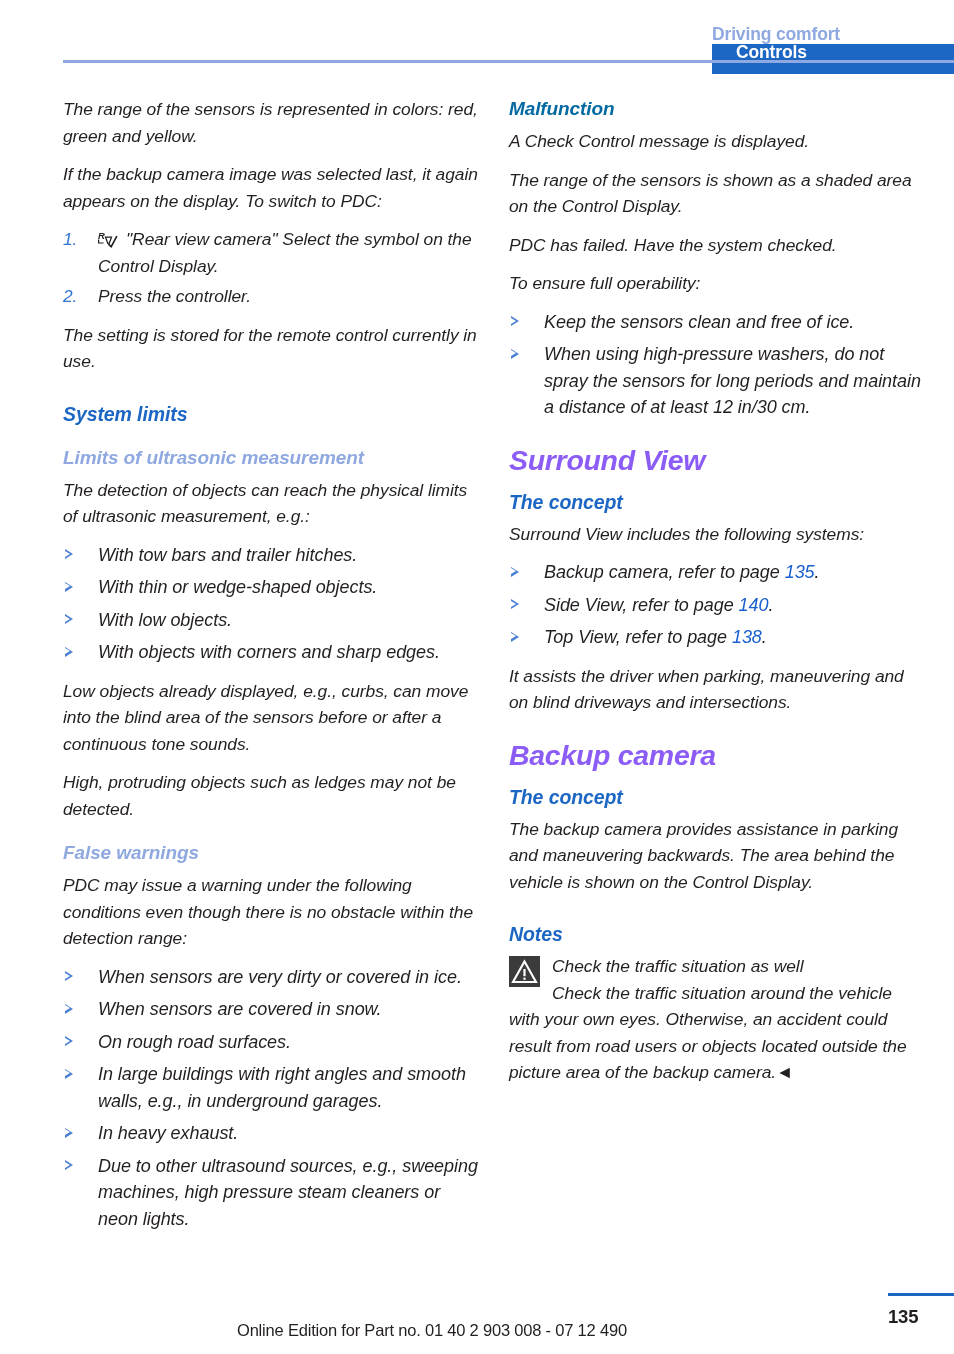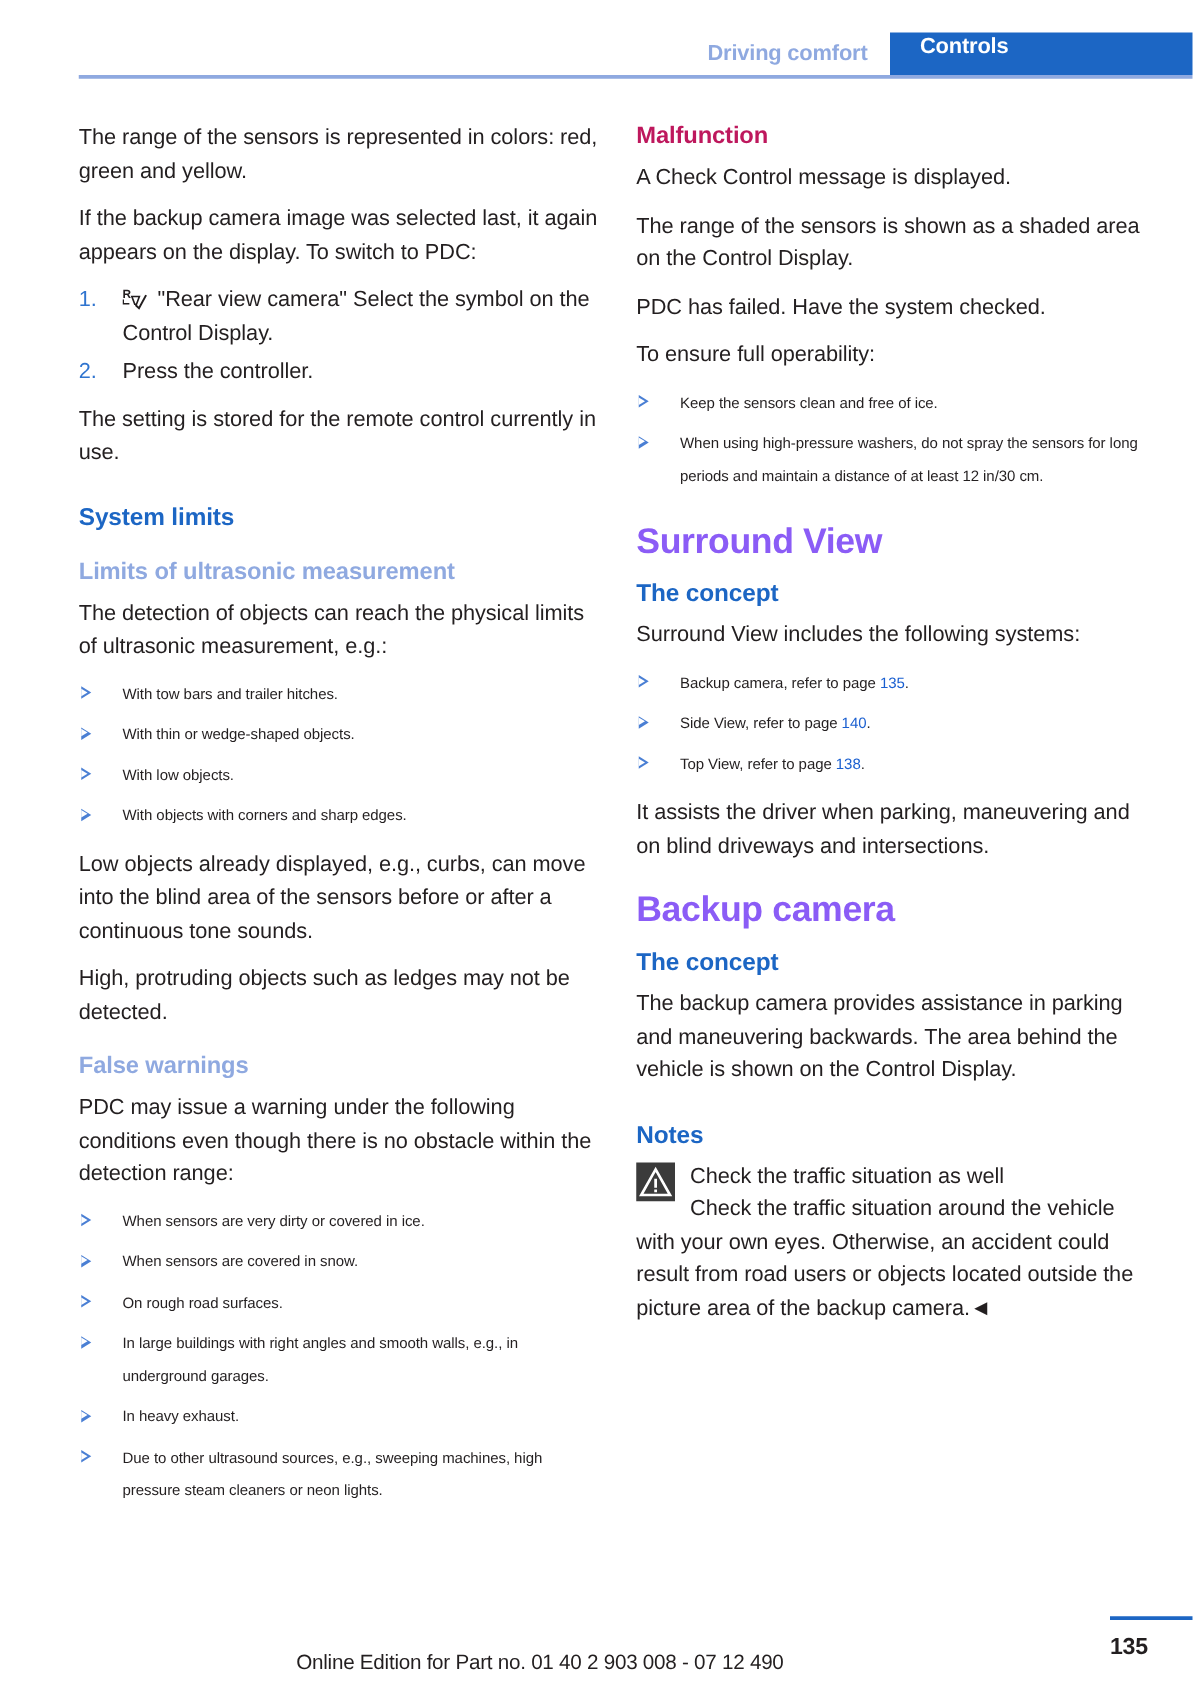--- a/index.html
+++ b/index.html
@@ -24,20 +24,21 @@
     right: 0;
     height: 62px;
   }
   .header-tabs {
     position: absolute;
     right: 0;
     top: 26px;
     display: flex;
     align-items: stretch;
     height: 34px;
+    flex-direction: column;
   }
   .header-chapter {
     color: #8fa9e0;
     font-size: 17.5px;
     font-weight: bold;
     letter-spacing: -0.15px;
     padding: 0 18px 0 0;
     display: flex;
     align-items: center;
     line-height: 1;
@@ -67,20 +68,21 @@
   .columns {
     position: absolute;
     top: 96px;
     left: 63px;
     right: 0;
     display: flex;
     gap: 0;
   }
   .col {
     width: 418px;
+    font-style: italic;
   }
   .col-left { margin-right: 28px; }
 
   
   p.body {
     margin: 0 0 12px 0;
     font-size: 17.4px;
     line-height: 26.5px;
     letter-spacing: -0.05px;
     color: #231f20;
@@ -115,21 +117,21 @@
   
   ul.bullets, ol.numbered {
     margin: 0 0 12px 0;
     padding: 0;
     list-style: none;
   }
   li.bullet-item {
     position: relative;
     padding-left: 35px;
     margin-bottom: 6px;
-    font-size: 12px;
+    font-size: 18px;
     line-height: 26.5px;
     letter-spacing: -0.05px;
   }
   li.bullet-item .tri {
     position: absolute;
     left: 2px;
     top: 8px;
     width: 0;
     height: 0;
     border-left: 8px solid transparent;
@@ -341,21 +343,21 @@
       <li class="bullet-item">
         <span class="tri"></span>
         <span>Due to other ultrasound sources, e.g., sweeping machines, high pressure steam cleaners or neon lights.</span>
       </li>
     </ul>
 
   </div>
 
   <div class="col col-right">
 
-    <h3 class="h3" style="margin-top:0;color:#be185d;">Malfunction</h3>
+    <h3 class="h3" style="margin-top:0;color:#0369a1;">Malfunction</h3>
 
     <p class="body">A Check Control message is displayed.</p>
     <p class="body">The range of the sensors is shown as a shaded area on the Control Display.</p>
     <p class="body">PDC has failed. Have the system checked.</p>
     <p class="body">To ensure full operability:</p>
 
     <ul class="bullets">
       <li class="bullet-item">
         <span class="tri"></span>
         <span>Keep the sensors clean and free of ice.</span>

